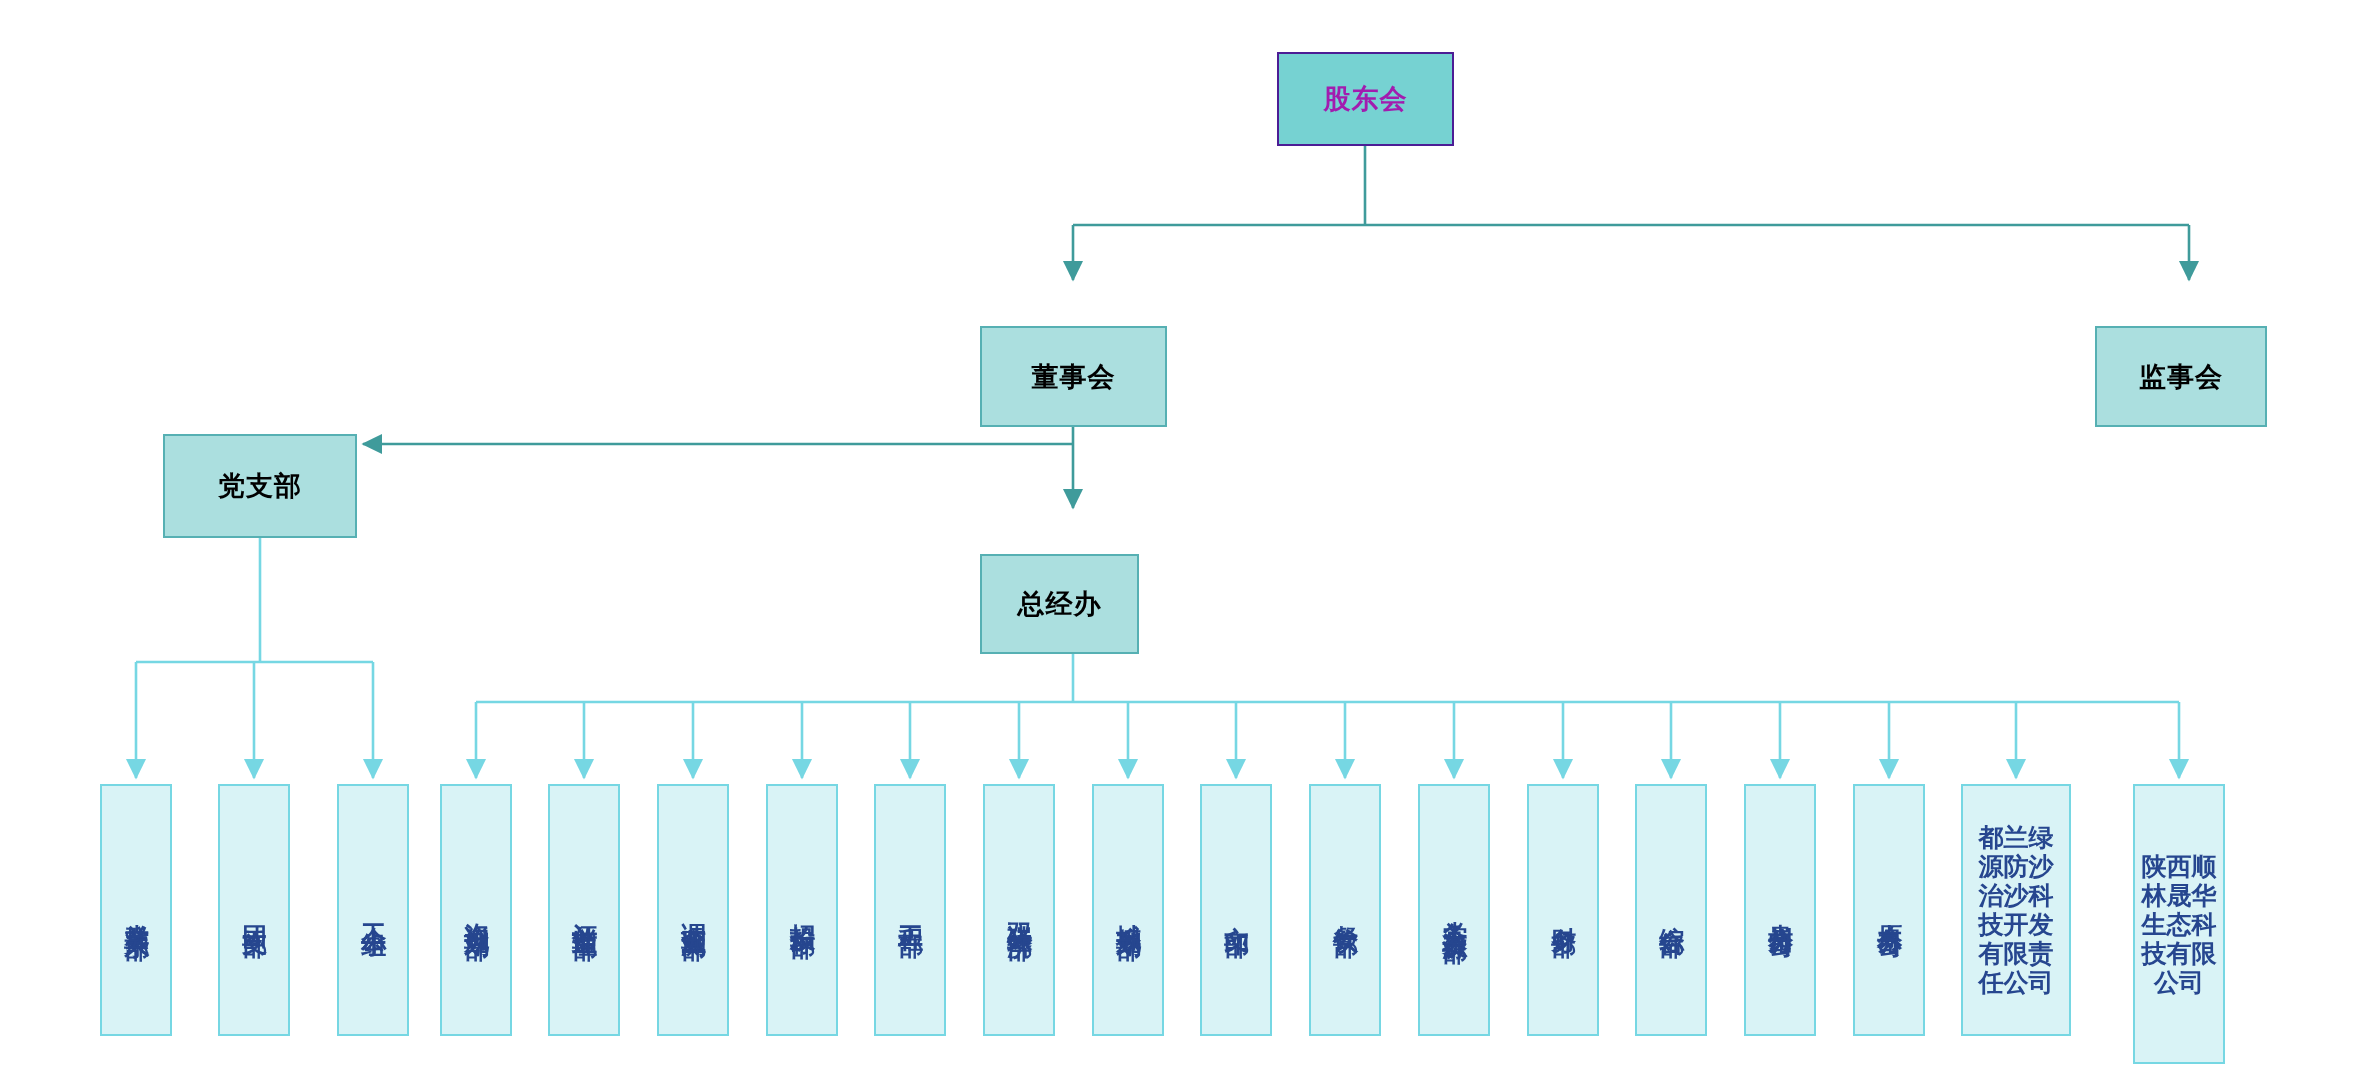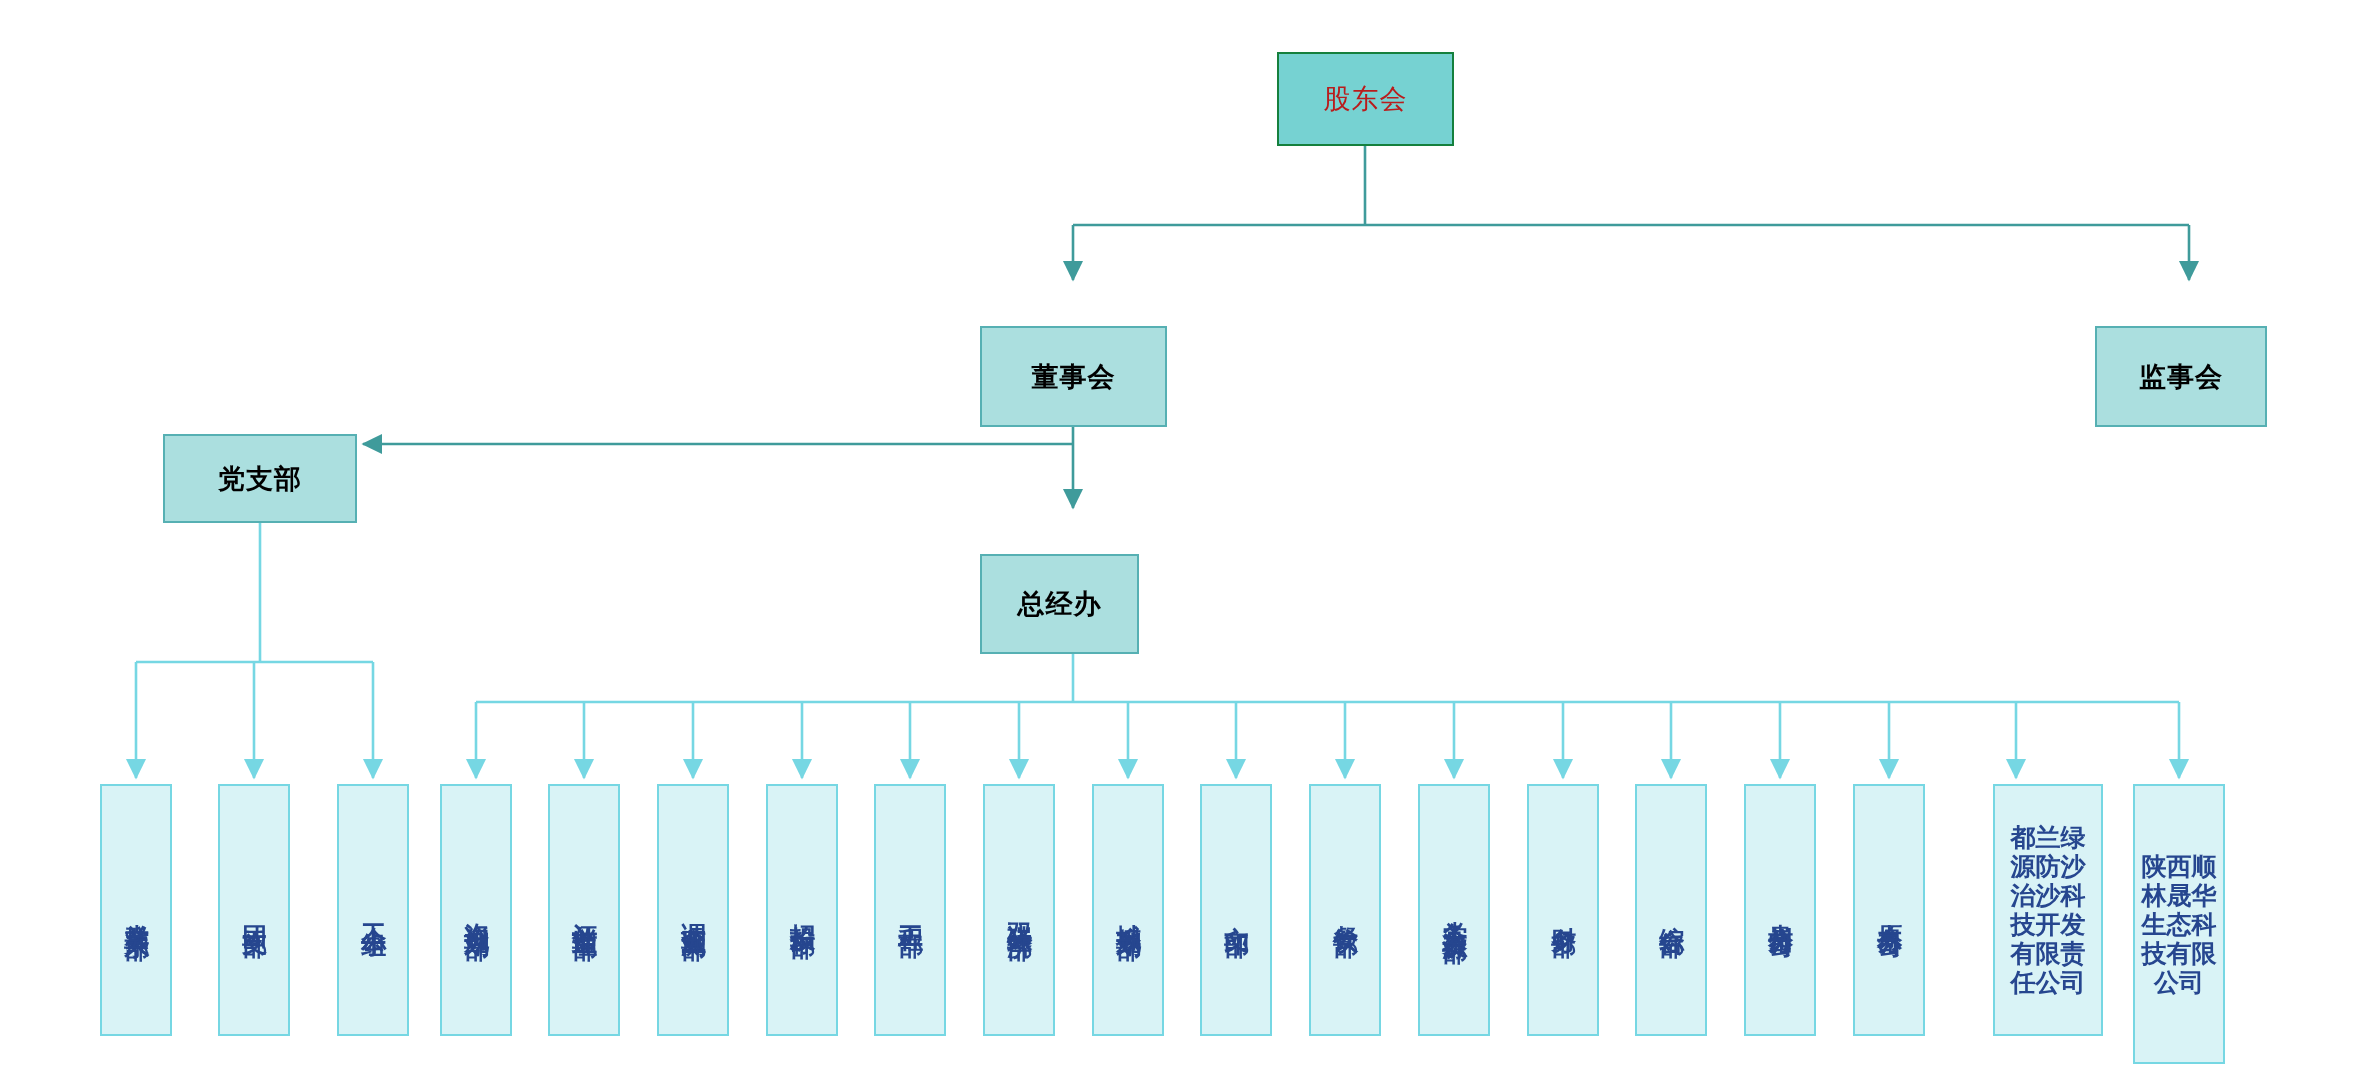--- a/index.html
+++ b/index.html
@@ -29,23 +29,23 @@
     position: absolute;
     box-sizing: border-box;
     display: flex;
     align-items: center;
     justify-content: center;
     text-align: center;
   }
   
   .tier-top {
     background: #76d2d2;
-    border: 2px solid #15803d;
-    color: #b91c1c;
-    font-weight: normal;
+    border: 2px solid #4c1d95;
+    color: #a21caf;
+    font-weight: bold;
     font-size: 27px;
     letter-spacing: 1px;
   }
   
   .tier-mid {
     background: #abdfdf;
     border: 2px solid #56b0b3;
     color: #000000;
     font-weight: bold;
     font-size: 27px;
@@ -144,21 +144,21 @@
   </div>
 
   <div class="node tier-mid" id="node-board" style="left: 980px; top: 286px; width: 187px; height: 101px;">
     <span>董事会</span>
   </div>
 
   <div class="node tier-mid" id="node-supervisors" style="left: 2095px; top: 286px; width: 172px; height: 101px;">
     <span>监事会</span>
   </div>
 
-  <div class="node tier-mid" id="node-party-branch" style="left: 163px; top: 394px; width: 194px; height: 89px;">
+  <div class="node tier-mid" id="node-party-branch" style="left: 163px; top: 394px; width: 194px; height: 104px;">
     <span>党支部</span>
   </div>
 
   <div class="node tier-mid" id="node-gm-office" style="left: 980px; top: 514px; width: 159px; height: 100px;">
     <span>总经办</span>
   </div>
 
   <div id="leaf-container">
       <div class="node tier-leaf" style="left: 100px; top: 784px; width: 72px; height: 252px;">
         <span class="leaf-vertical">党群关系部</span>
@@ -204,21 +204,21 @@
       </div>
       <div class="node tier-leaf" style="left: 1635px; top: 784px; width: 72px; height: 252px;">
         <span class="leaf-vertical">综合部</span>
       </div>
       <div class="node tier-leaf" style="left: 1744px; top: 784px; width: 72px; height: 252px;">
         <span class="leaf-vertical">贵州分公司</span>
       </div>
       <div class="node tier-leaf" style="left: 1853px; top: 784px; width: 72px; height: 252px;">
         <span class="leaf-vertical">太原分公司</span>
       </div>
-      <div class="node tier-leaf" style="left: 1961px; top: 784px; width: 110px; height: 252px; margin-left: 32px;">
+      <div class="node tier-leaf" style="left: 1961px; top: 784px; width: 110px; height: 252px;">
         <span class="leaf-wrapped">都兰绿源防沙治沙科技开发有限责任公司</span>
       </div>
       <div class="node tier-leaf" style="left: 2133px; top: 784px; width: 92px; height: 280px;">
         <span class="leaf-wrapped">陕西顺林晟华生态科技有限公司</span>
       </div>
     </div>
 
 </div>
 
 </body></html>

